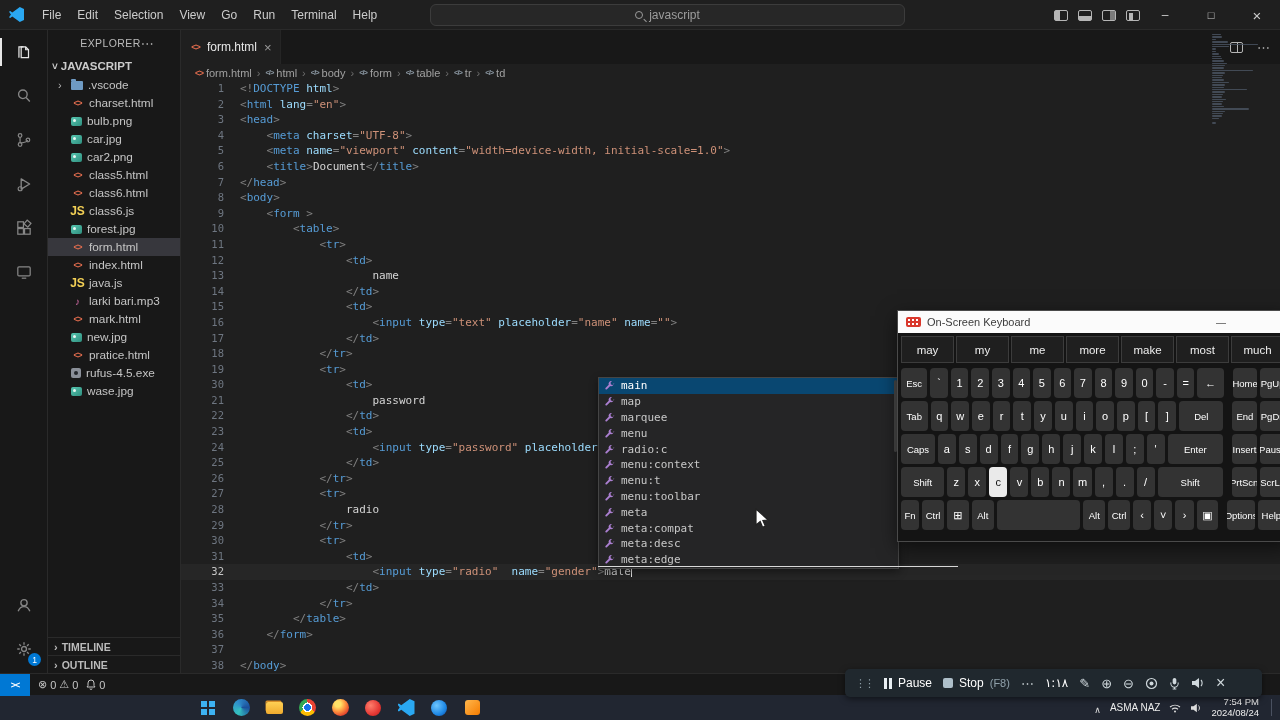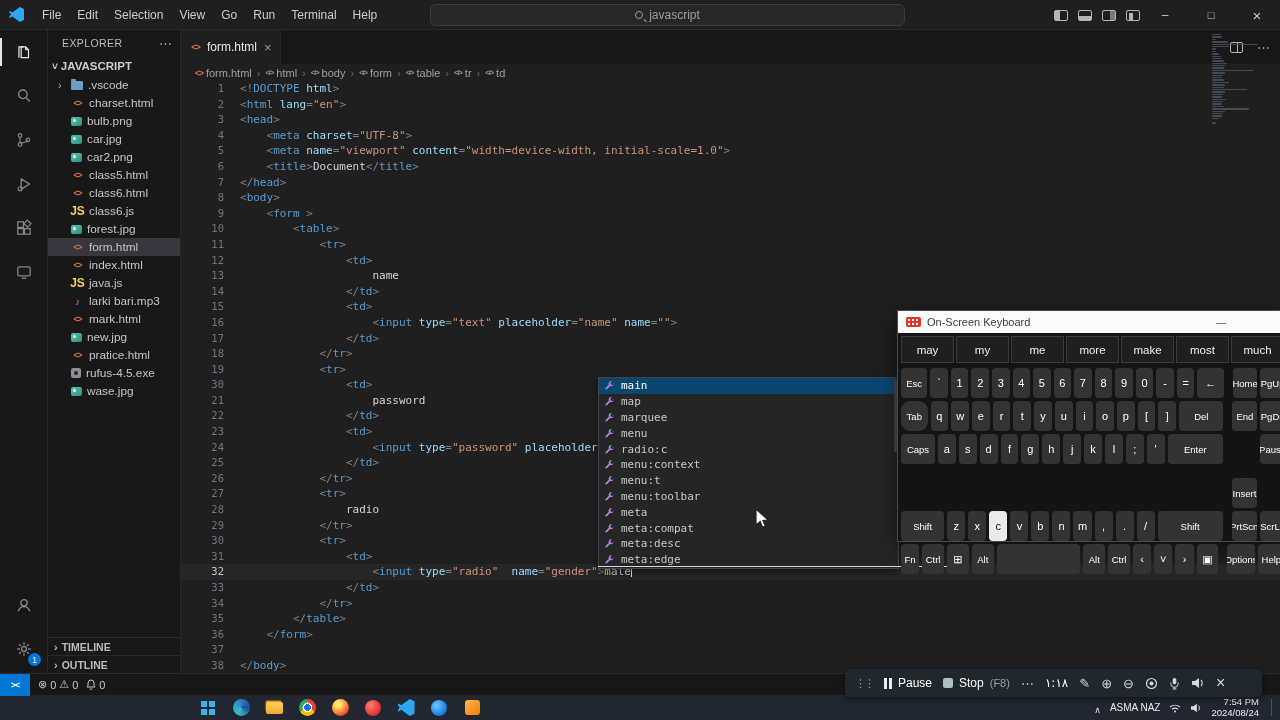--- a/index.html
+++ b/index.html
@@ -31,21 +31,21 @@
 
   
   #activitybar{position:absolute;left:0;top:30px;width:48px;bottom:47px;background:#181818;border-right:1px solid #2a2a2a;z-index:5}
   .ab-item{width:48px;height:44px;display:flex;align-items:center;justify-content:center;position:relative}
   .ab-item.active::before{content:"";position:absolute;left:0;top:8px;bottom:8px;width:2px;background:#e7e7e7}
   .ab-bottom{position:absolute;bottom:2px;left:0}
   .badge{position:absolute;right:7px;bottom:5px;min-width:13px;height:13px;border-radius:7px;background:#0078d4;color:#fff;font-size:8.5px;display:flex;align-items:center;justify-content:center;padding:0 2px}
 
   
   #sidebar{position:absolute;left:48px;top:30px;width:133px;bottom:47px;background:#181818;border-right:1px solid #2a2a2a;z-index:5}
-  .side-header{height:26px;display:flex;align-items:center;justify-content:space-between;padding:0 8px 0 14px}
+  .side-header{height:26px;display:flex;align-items:center;justify-content:center;padding:0 8px 0 14px}
   .side-header .ttl{font-size:10.5px;color:#bbb;letter-spacing:.4px}
   .dots::before{content:"⋯";color:#bbb;font-size:13px}
   .root-row{height:20px;display:flex;align-items:center;font-size:11.5px;font-weight:bold;color:#ccc;padding-left:4px;gap:3px}
   .root-row .chev::before{content:"˅";font-size:10px;color:#ccc}
   #file-tree{font-size:11.8px;color:#c5c5c5}
   .file-row{height:18px;display:flex;align-items:center;padding-left:10px;gap:5px;white-space:nowrap}
   .file-row.selected{background:#37373d}
   .tw{width:8px;flex:0 0 auto;color:#b5b5b5;font-size:11px}
   .fic{width:13px;flex:0 0 auto;display:inline-flex;align-items:center;justify-content:center;font-weight:bold}
   .fic-html{color:#e06c4e;font-size:8.5px;letter-spacing:-1px}
@@ -624,21 +624,21 @@
         <div class="osk-key" style="flex: 1 1 0px;">8</div>
         <div class="osk-key" style="flex: 1 1 0px;">9</div>
         <div class="osk-key" style="flex: 1 1 0px;">0</div>
         <div class="osk-key" style="flex: 1 1 0px;">-</div>
         <div class="osk-key" style="flex: 1 1 0px;">=</div>
         <div class="osk-key" style="flex: 1.5 1 0px;">←</div>
         <div class="osk-key sm gap" style="flex: 1.4 1 0px;">Home</div>
         <div class="osk-key sm" style="flex: 1.4 1 0px;">PgUp</div>
       </div>
       <div class="osk-row">
-        <div class="osk-key sm" style="flex: 1.5 1 0px; border-radius: 9px;">Tab</div>
+        <div class="osk-key sm" style="flex: 1.5 1 0px;">Tab</div>
         <div class="osk-key" style="flex: 1 1 0px;">q</div>
         <div class="osk-key" style="flex: 1 1 0px;">w</div>
         <div class="osk-key" style="flex: 1 1 0px;">e</div>
         <div class="osk-key" style="flex: 1 1 0px;">r</div>
         <div class="osk-key" style="flex: 1 1 0px;">t</div>
         <div class="osk-key" style="flex: 1 1 0px;">y</div>
         <div class="osk-key" style="flex: 1 1 0px;">u</div>
         <div class="osk-key" style="flex: 1 1 0px;">i</div>
         <div class="osk-key" style="flex: 1 1 0px;">o</div>
         <div class="osk-key" style="flex: 1 1 0px;">p</div>
@@ -655,21 +655,21 @@
         <div class="osk-key" style="flex: 1 1 0px;">d</div>
         <div class="osk-key" style="flex: 1 1 0px;">f</div>
         <div class="osk-key" style="flex: 1 1 0px;">g</div>
         <div class="osk-key" style="flex: 1 1 0px;">h</div>
         <div class="osk-key" style="flex: 1 1 0px;">j</div>
         <div class="osk-key" style="flex: 1 1 0px;">k</div>
         <div class="osk-key" style="flex: 1 1 0px;">l</div>
         <div class="osk-key" style="flex: 1 1 0px;">;</div>
         <div class="osk-key" style="flex: 1 1 0px;">'</div>
         <div class="osk-key sm" style="flex: 3.1 1 0px;">Enter</div>
-        <div class="osk-key sm gap" style="flex: 1.4 1 0px; margin-top: 44px;">Insert</div>
+        <div class="osk-key sm gap" style="flex: 1.4 1 0px;">Insert</div>
         <div class="osk-key sm" style="flex: 1.4 1 0px;">Pause</div>
       </div>
       <div class="osk-row">
         <div class="osk-key sm" style="flex: 2.4 1 0px;">Shift</div>
         <div class="osk-key" style="flex: 1 1 0px;">z</div>
         <div class="osk-key" style="flex: 1 1 0px;">x</div>
         <div class="osk-key pressed" style="flex: 1 1 0px;">c</div>
         <div class="osk-key" style="flex: 1 1 0px;">v</div>
         <div class="osk-key" style="flex: 1 1 0px;">b</div>
         <div class="osk-key" style="flex: 1 1 0px;">n</div>

